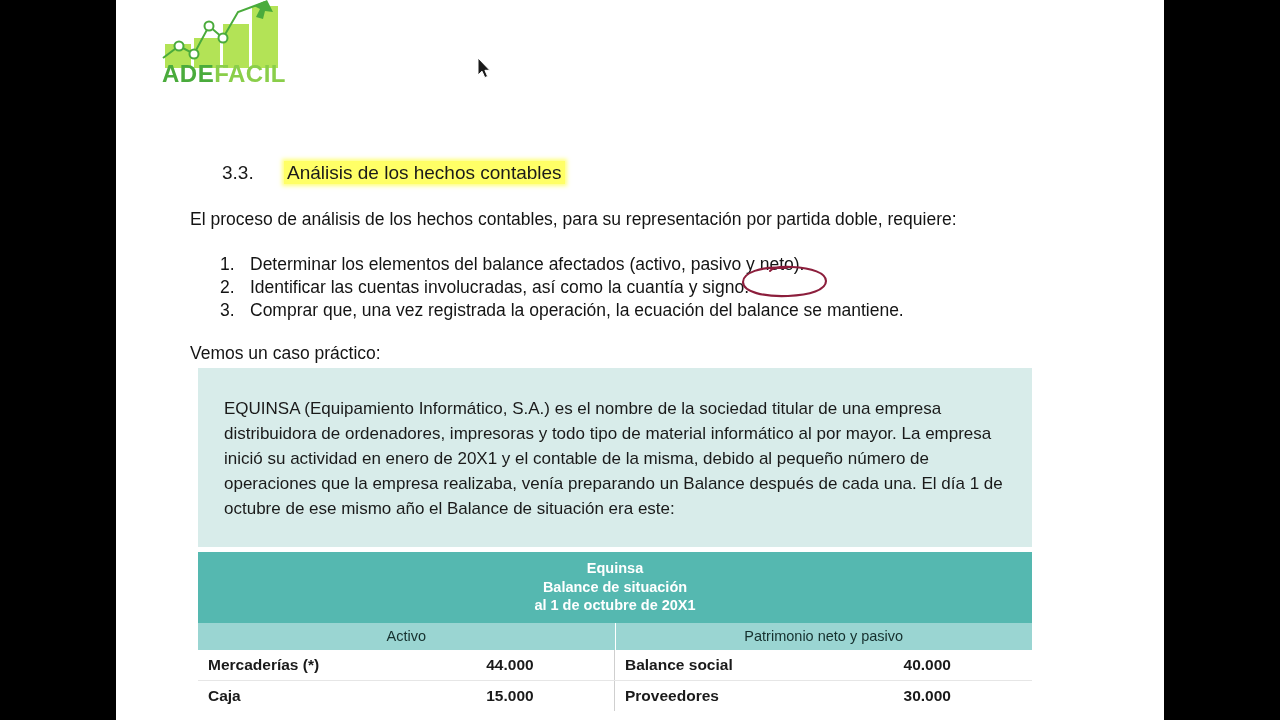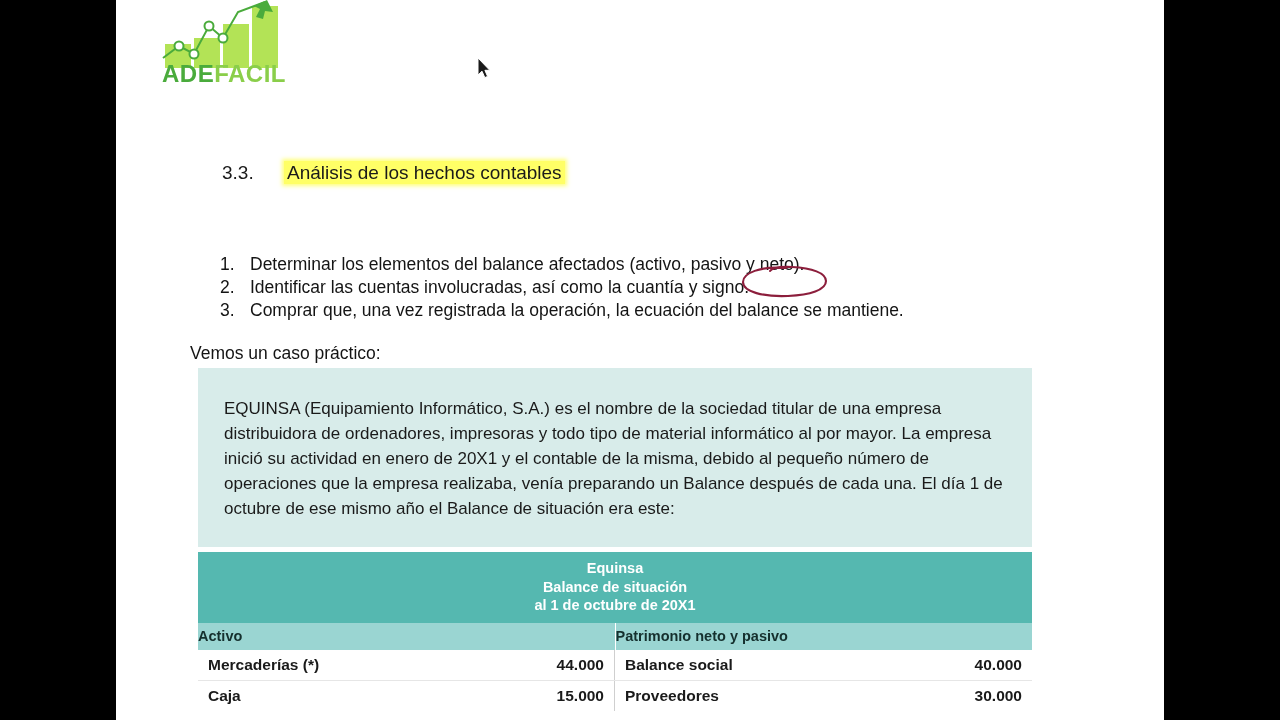--- a/index.html
+++ b/index.html
@@ -171,35 +171,36 @@
     color: #ffffff;
     font-weight: bold;
     text-align: center;
     font-size: 14.5px;
     line-height: 18.5px;
     padding: 7px 0 8px 0;
   }
   #balance-table .colhead {
     background: #9ad5d2;
     color: #15302e;
-    font-weight: bold;
+    font-weight: normal;
+    text-align: center;
     font-size: 14.5px;
     padding: 5px 0 6px 0;
   }
   #balance-table .colhead.left-col  { border-right: 1px solid #ffffff; }
   #balance-table td.concept,
   #balance-table td.amount {
     font-size: 15.5px;
     color: #1a1a1a;
     padding: 6px 10px 6px 10px;
     background: #ffffff;
     border-bottom: 1px solid #e6e6e6;
   }
   #balance-table td.concept { text-align: left; font-weight: bold; }
-  #balance-table td.amount  { text-align: right; }
+  #balance-table td.amount  { }
   #balance-table td.sep-left { border-right: 1px solid #cfcfcf; }
   .title-lines span { display: block; }
 </style>
 </head>
 <body>
 
 <div id="screen">
 
   <div class="bar bar-left"></div>
   <div class="bar bar-right"></div>
@@ -223,20 +224,21 @@
     </div>
 
     <svg id="cursor" viewBox="0 0 14 22">
       <polygon points="0,0 0,17 4,13.2 6.8,19.6 9.6,18.4 6.9,12.3 11.8,12.3" fill="#1a1a1a" stroke="#ffffff" stroke-width="1"></polygon>
     </svg>
 
     <div class="heading-row">
       <span class="heading-num">3.3.</span><span class="heading-title">Análisis de los hechos contables</span>
     </div>
 
+    <div class="intro-line">El proceso de análisis de los hechos contables, para su representación por partida doble, requiere:</div>
 
     <div id="steps">
       <div class="step">
         <span class="step-num">1.</span><span>Determinar los elementos del balance afectados (activo, pasivo y neto).</span>
       </div>
       <div class="step">
         <span class="step-num">2.</span><span>Identificar las cuentas involucradas, así como la cuantía y signo.</span>
       </div>
       <div class="step">
         <span class="step-num">3.</span><span>Comprar que, una vez registrada la operación, la ecuación del balance se mantiene.</span>

